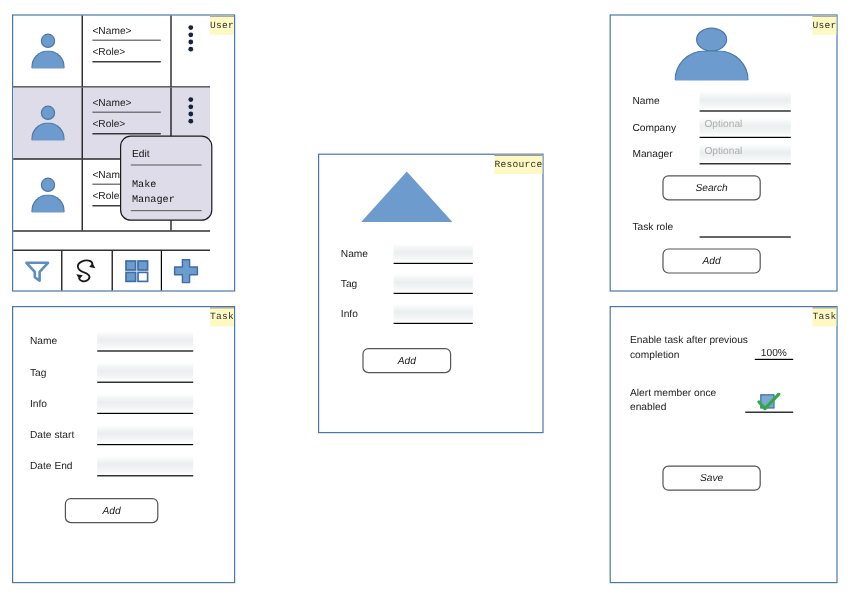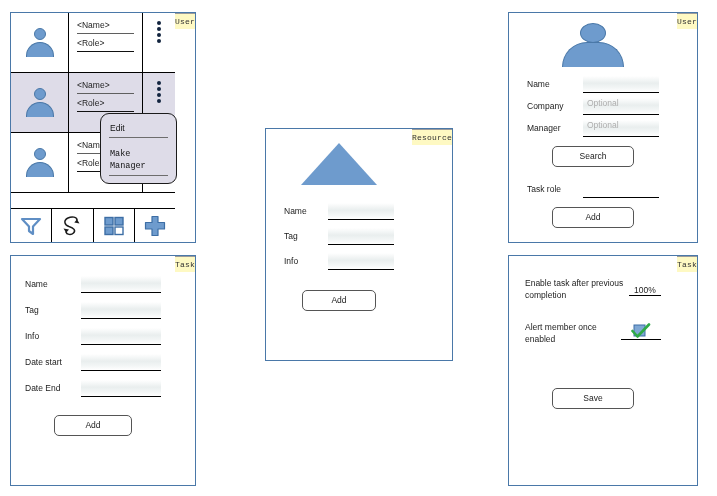--- a/index.html
+++ b/index.html
@@ -170,20 +170,21 @@
     background: #fff;
     border: 1.4px solid #555;
     border-radius: 5px;
     font-size: 8.5px;
     color: #1b1b1b;
     font-family: "Liberation Sans", sans-serif;
     text-align: center;
     padding: 4px 0 5px 0;
     box-sizing: border-box;
     cursor: pointer;
+    font-style: italic;
   }
 
   
   #panel-task-create { left: 10px; top: 255px; width: 186px; height: 231px; }
   #panel-task-create .panel-body { padding: 20px 14px 0 14px; }
   #panel-task-create .form-label { width: 56px; }
   #panel-task-create .form-row { margin-bottom: 9px; }
   #panel-task-create .btn { width: 78px; margin: 18px auto 0 auto; display: block; }
 
   
@@ -219,21 +220,21 @@
     border-bottom: none;
     border-radius: 31px 31px 0 0;
     box-sizing: border-box;
   }
 
   
   #panel-task-settings { left: 508px; top: 255px; width: 190px; height: 231px; }
   #panel-task-settings .panel-body { padding: 22px 16px 0 16px; }
   .setting-row {
     display: flex;
-    align-items: flex-start;
+    align-items: center;
     justify-content: space-between;
     margin-bottom: 18px;
   }
   .setting-label {
     font-size: 8.5px;
     color: #1b1b1b;
     line-height: 11.5px;
     max-width: 118px;
     padding-bottom: 3px;
   }

